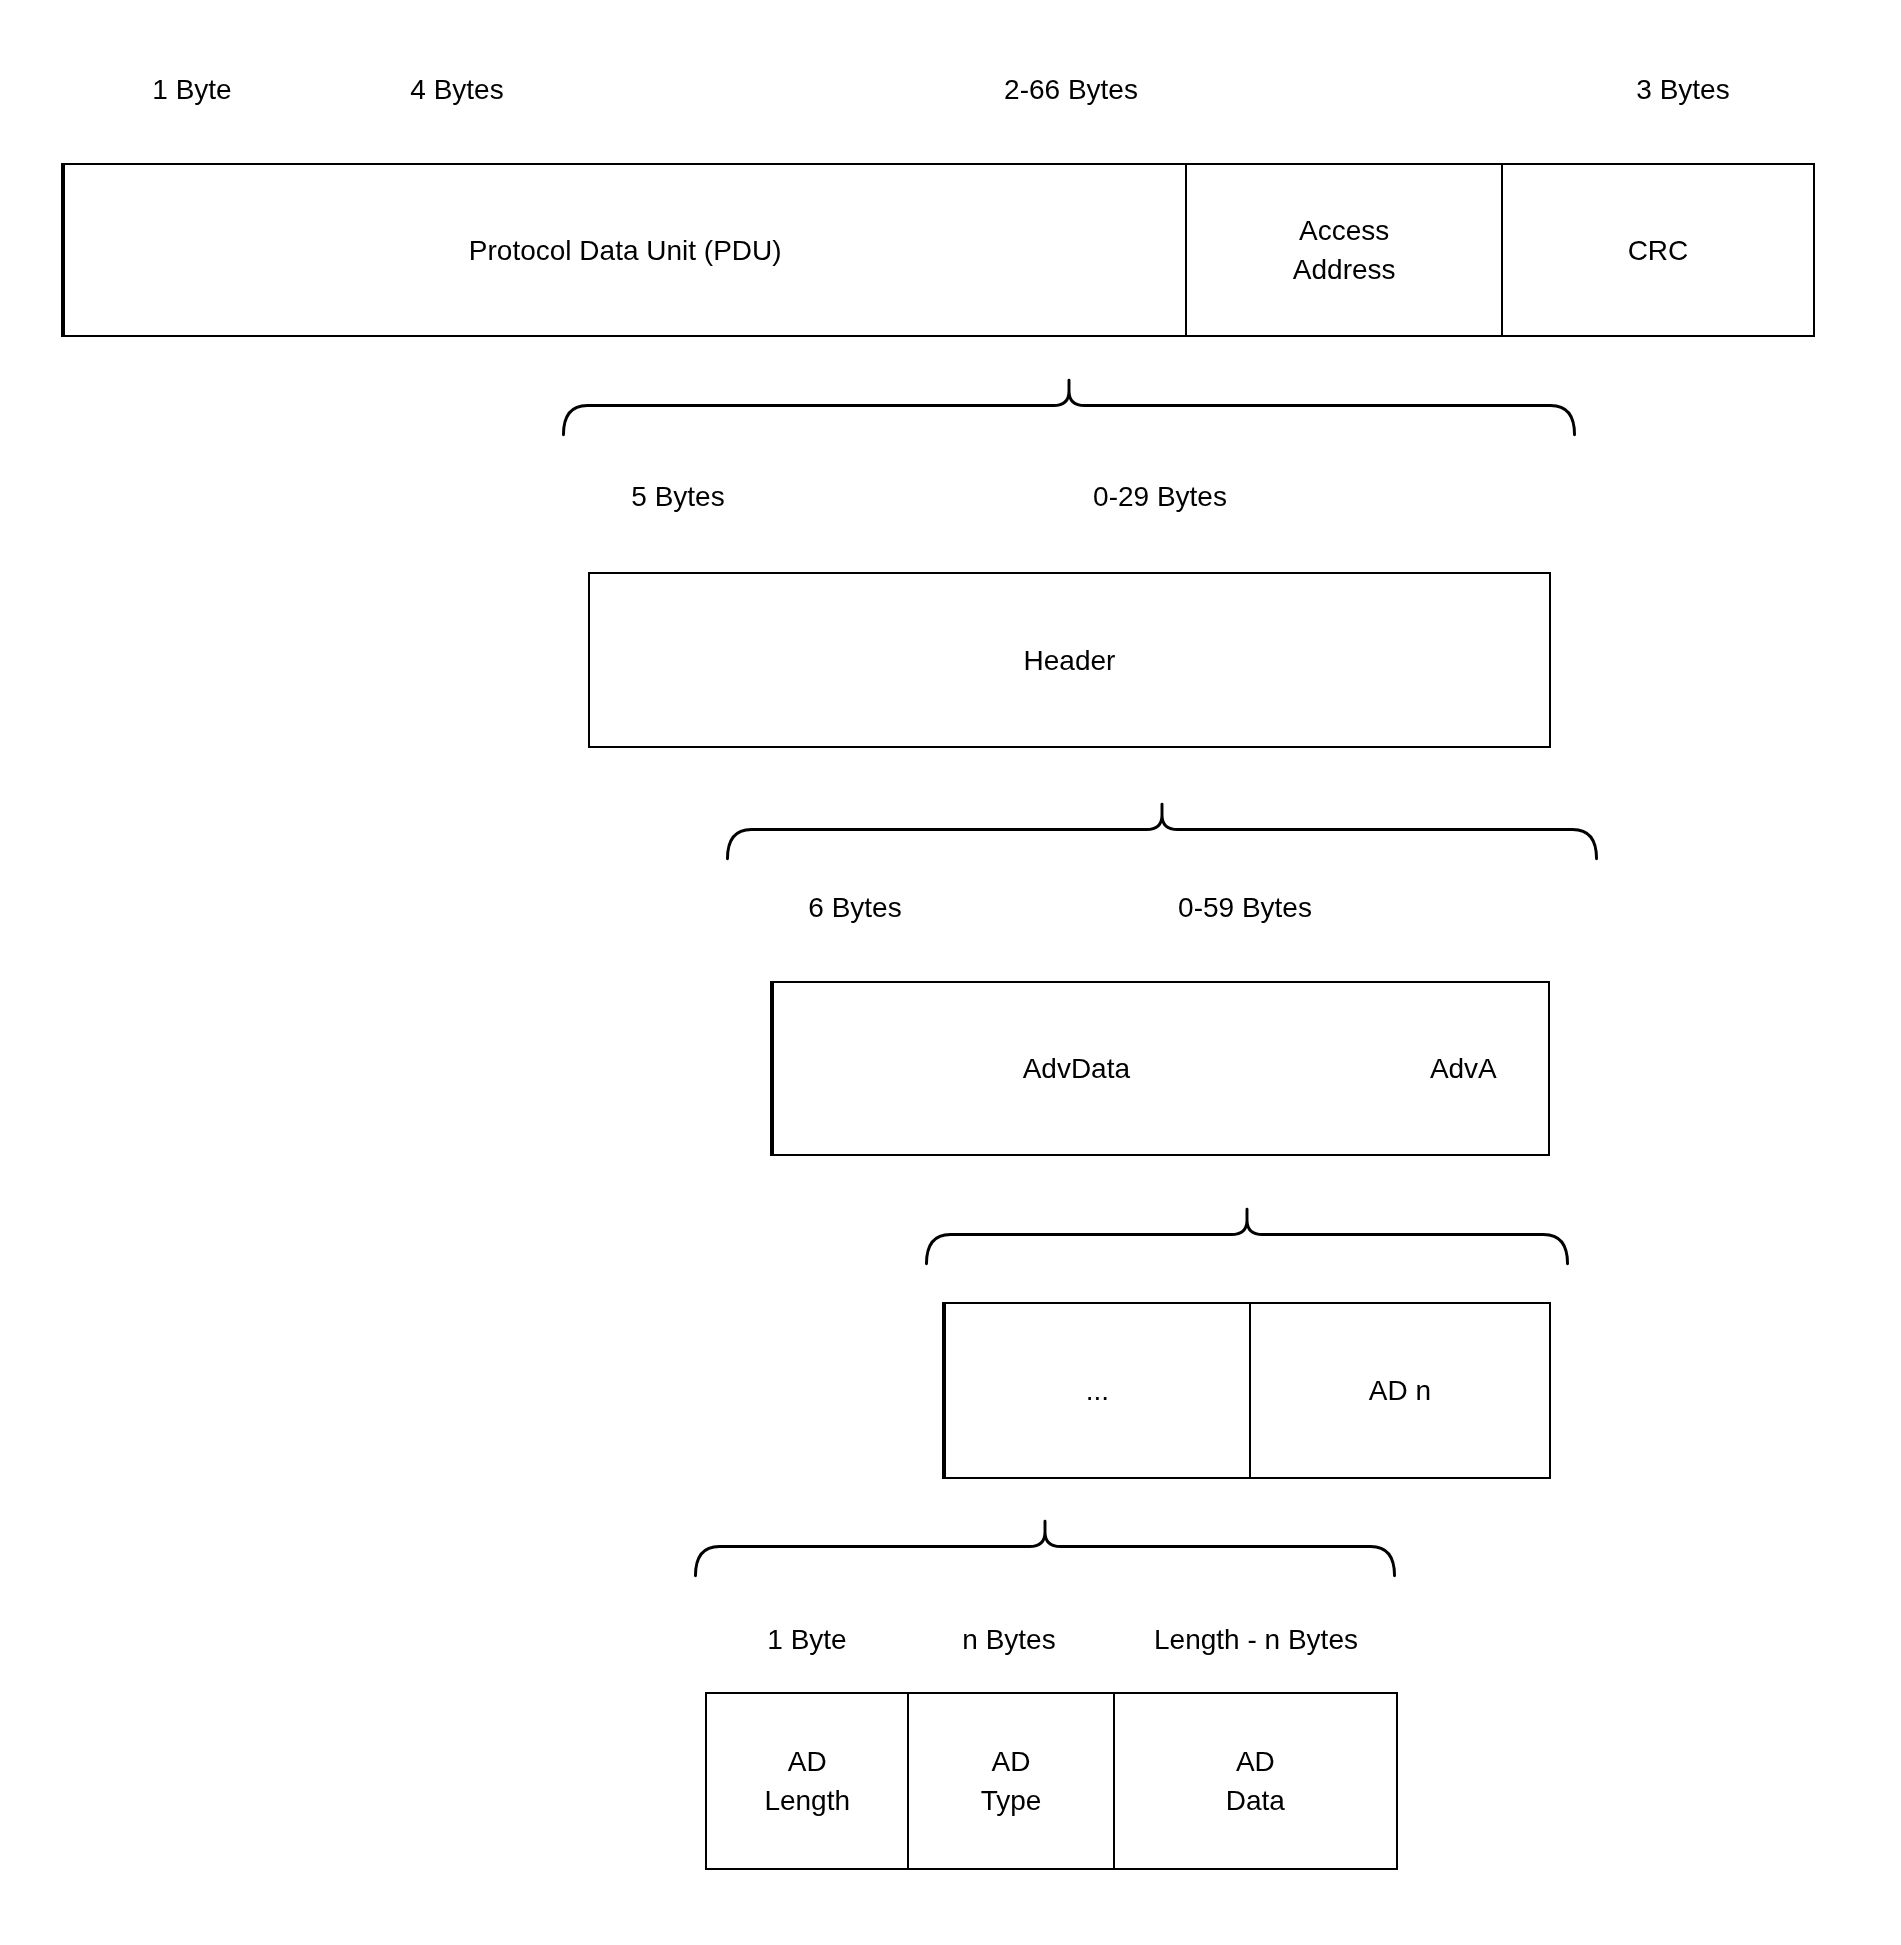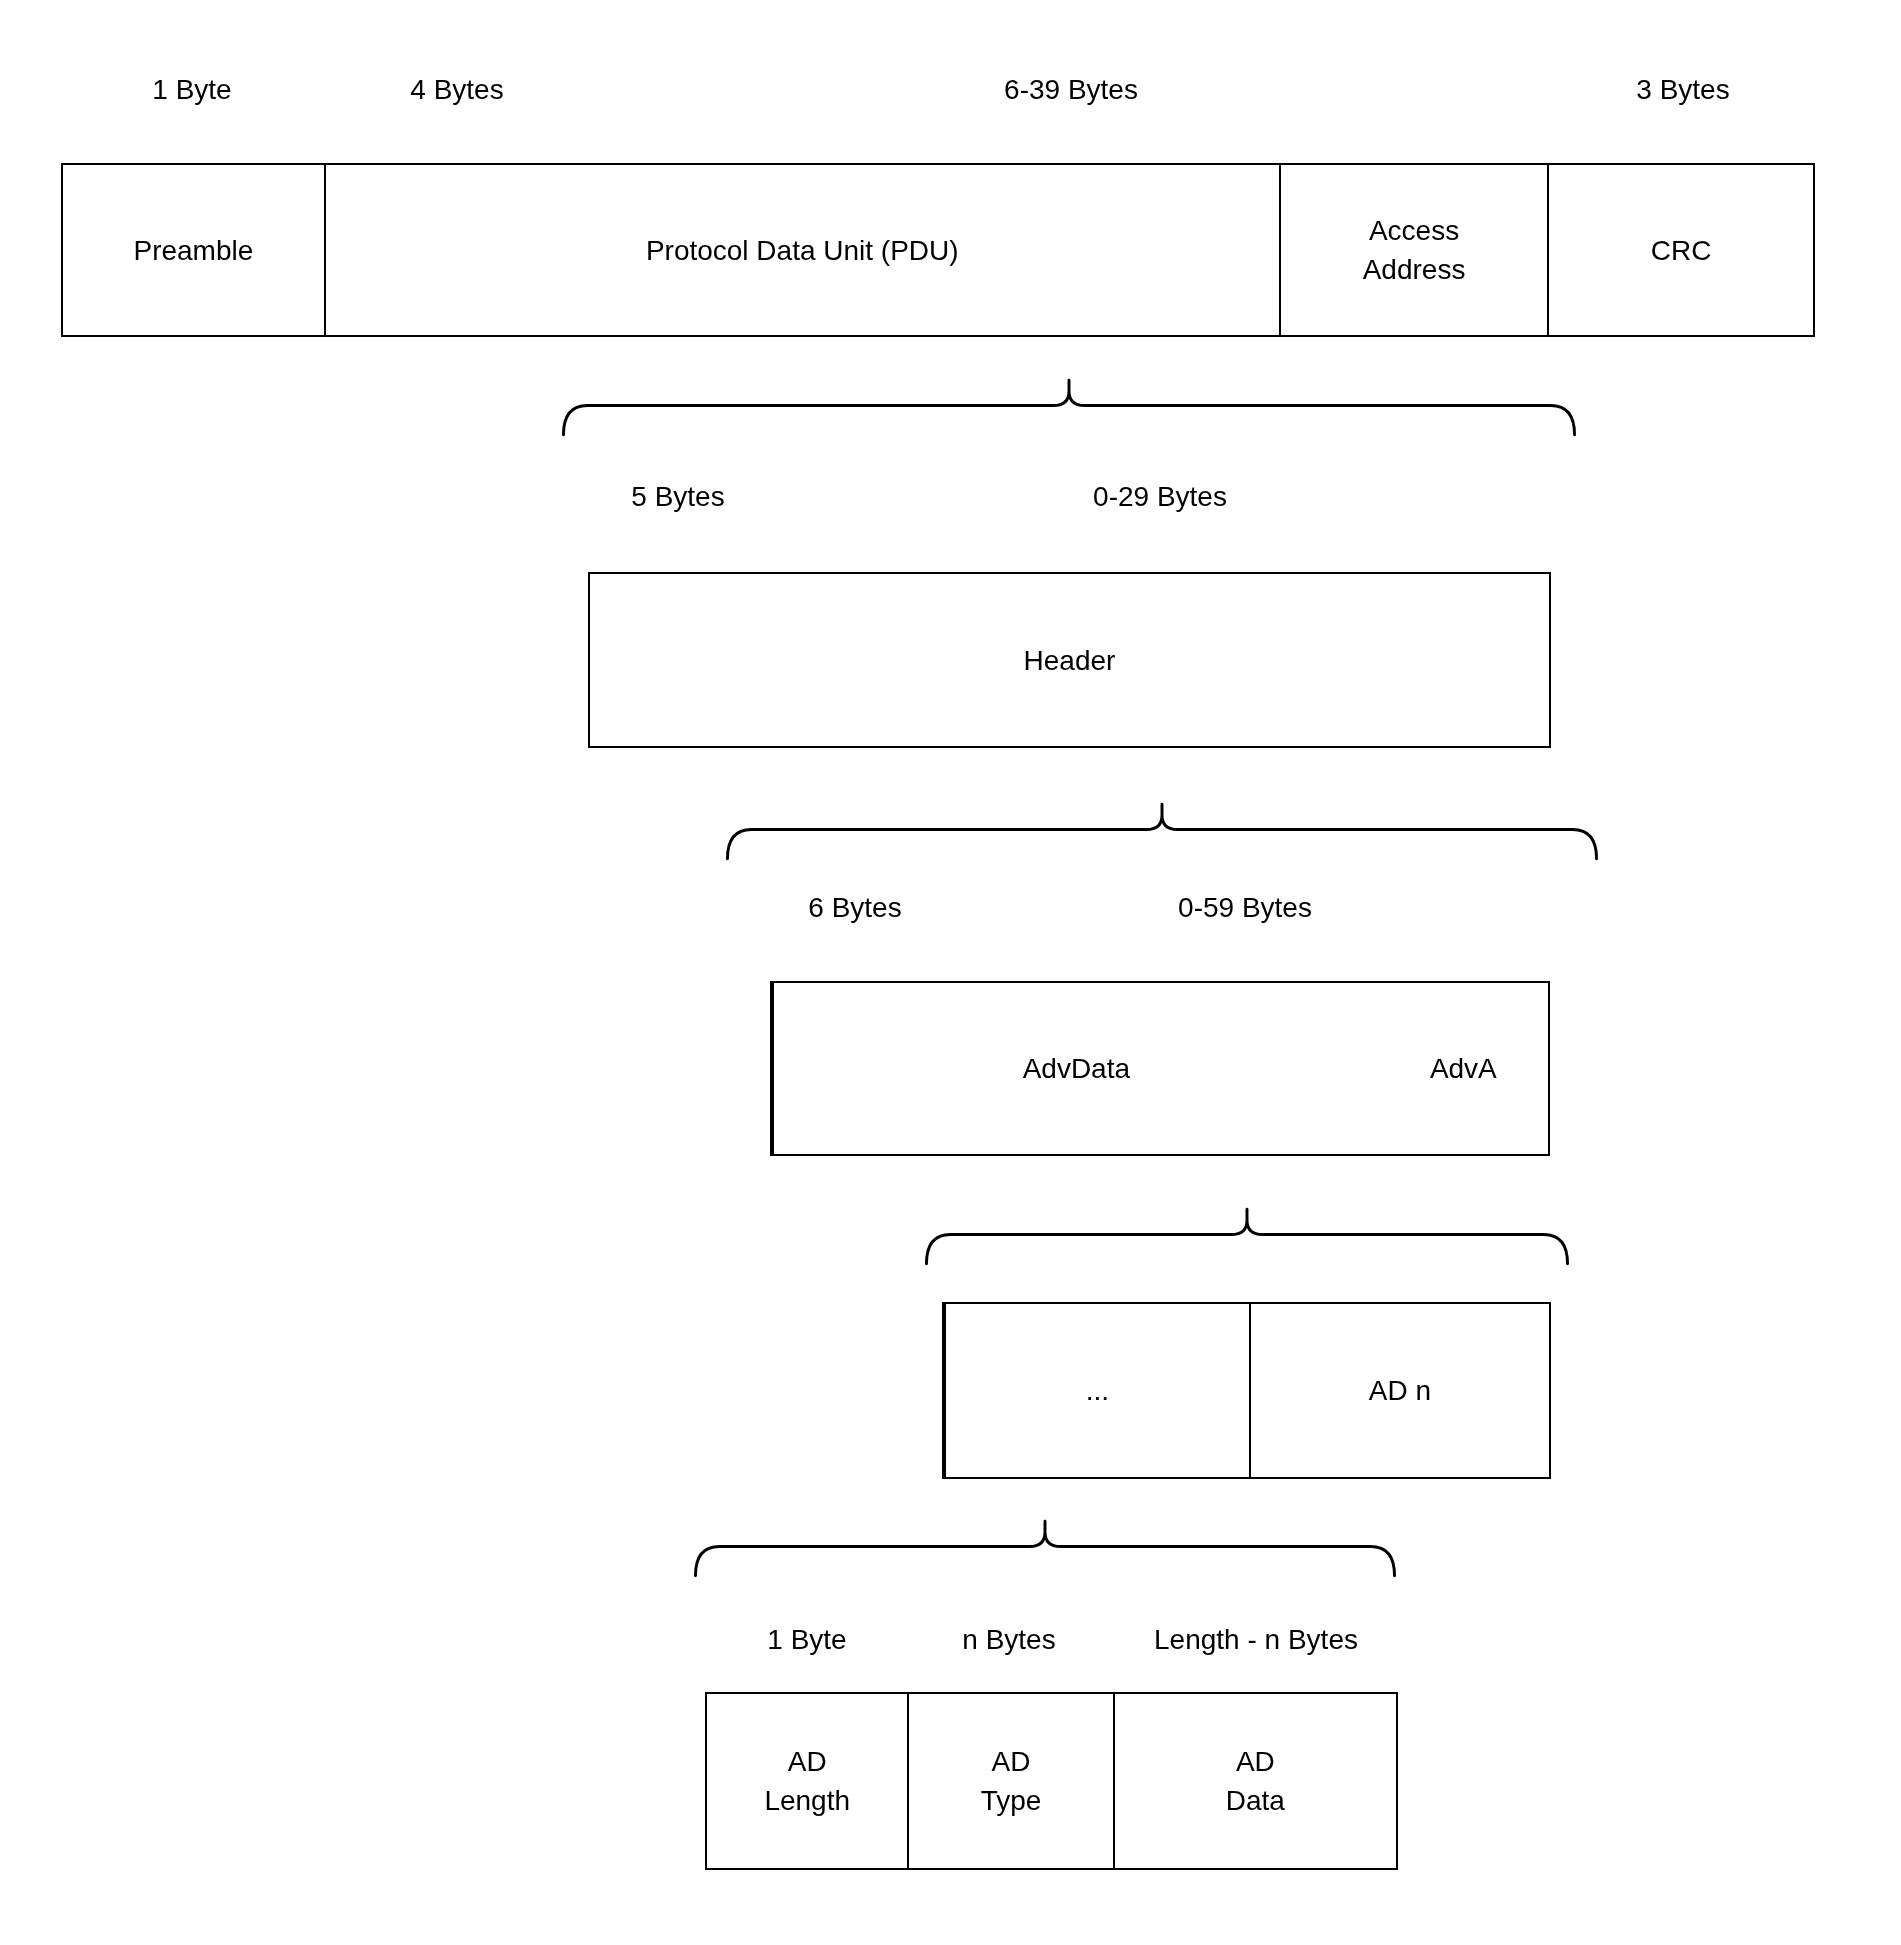--- a/index.html
+++ b/index.html
@@ -40,25 +40,24 @@
   .cell.div { border-left:2.9px solid var(--line); }
   svg.brace { position:absolute; overflow:visible; display:block; }
 </style>
 </head>
 <body>
 
 <div class="canvas">
 
   <div class="size-label" style="left:192px;top:90px">1 Byte</div>
   <div class="size-label" style="left:457px;top:90px">4 Bytes</div>
-  <div class="size-label" style="left:1071px;top:90px">6-39 Bytes</div>
+  <div class="size-label" style="left:1071px;top:90px">2-66 Bytes</div>
   <div class="size-label" style="left:1683px;top:90px">3 Bytes</div>
 
   <div class="row" style="left:61px;top:163px;width:1754px;height:174px">
-    <div class="cell" style="flex:269 0 0">Preamble</div>
     <div class="cell div" style="flex:983 0 0">Protocol Data Unit (PDU)</div>
     <div class="cell div" style="flex:275 0 0">Access
 Address</div>
     <div class="cell div" style="flex:272 0 0">CRC</div>
   </div>
 
   <svg class="brace" style="left:562px;top:378px" width="1014" height="59" viewBox="0 0 1040 60">
       <path d="M 1.5 58 Q 1.5 28 26 28 H 504 Q 520 28 520 13 L 520 2 L 520 13 Q 520 28 536 28 H 1014 Q 1038.5 28 1038.5 58" fill="none" stroke="#000000" stroke-width="3" stroke-linecap="round" stroke-linejoin="round"></path>
     </svg>
 

